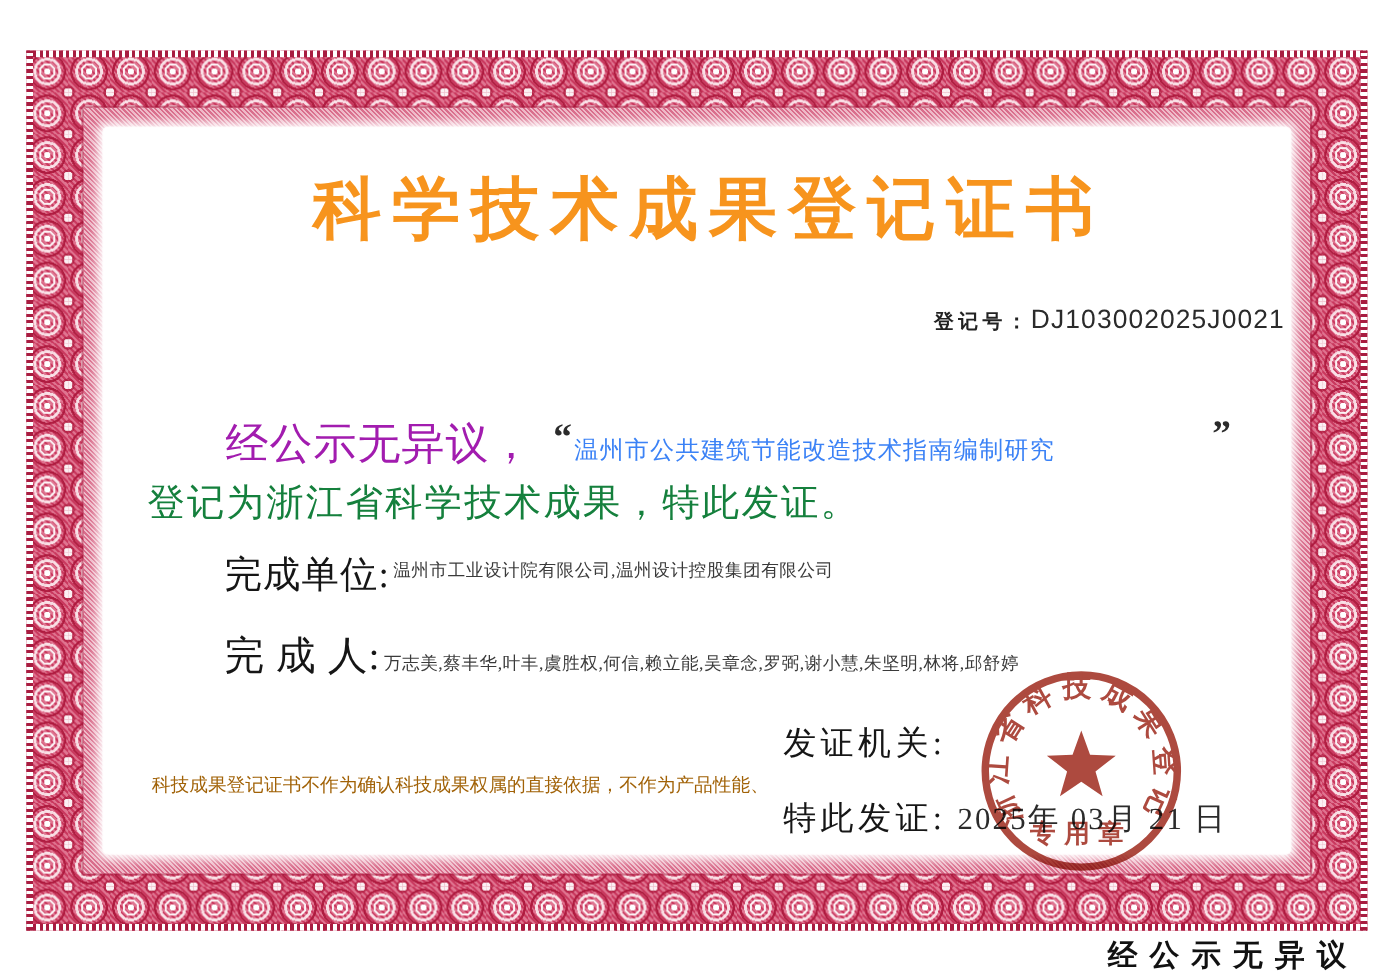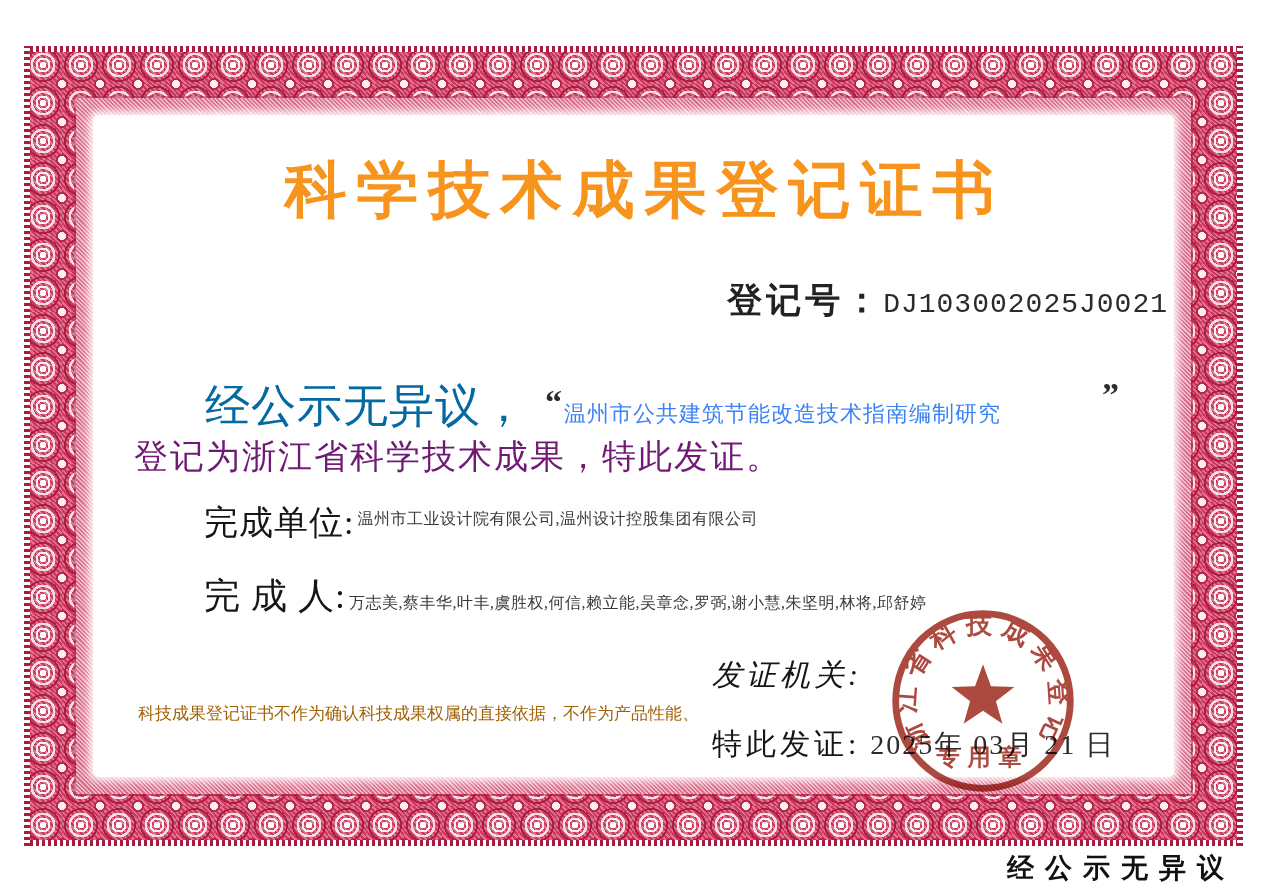--- a/index.html
+++ b/index.html
@@ -60,46 +60,46 @@
     color:#f7941d;
     white-space:nowrap;
   }
 
   .reg-line {
     position:absolute; top:277px; right:99px;
     white-space:nowrap;
   }
   .reg-label {
     font-family:"Liberation Sans","DejaVu Sans",sans-serif;
-    font-weight:600; font-size:35px; color:#222; letter-spacing:4px;
+    font-weight:600; font-size:18px; color:#222; letter-spacing:4px;
   }
   .reg-value {
-    font-family:Liberation Mono, monospace;
-    font-size:28px; color:#2b2b2b; letter-spacing:1px;
+    font-family:Liberation Sans, sans-serif;
+    font-size:24px; color:#2b2b2b; letter-spacing:1px;
   }
 
   .line1 { position:absolute; left:205px; top:376px; width:960px; height:44px; white-space:nowrap; }
-  .line1-prefix { font-size:45px; color:#0369a1; letter-spacing:1px; }
+  .line1-prefix { font-size:39px; color:#a21caf; letter-spacing:1px; }
   .quote { font-size:34px; font-weight:bold; color:#2b2b2b; position:relative; top:-8px; }
   .quote.open { margin-left:18px; margin-right:2px; }
   .quote.close { position:absolute; right:46px; top:0; }
   .project-name { font-size:22px; color:#3b82f6; letter-spacing:1px; }
 
-  .line2 { position:absolute; left:134px; top:434px; font-size:34px; color:#701a75; letter-spacing:2px; white-space:nowrap; }
+  .line2 { position:absolute; left:134px; top:434px; font-size:34px; color:#15803d; letter-spacing:2px; white-space:nowrap; }
 
   .field-row { position:absolute; display:flex; align-items:flex-start; white-space:nowrap; }
   .row-unit { left:204px; top:500px; }
   .row-persons { left:204px; top:572px; }
   .field-label { font-size:36px; color:#161616; letter-spacing:1px; }
   .field-value { font-size:16px; color:#3a3a3a; letter-spacing:.5px; }
   .row-unit .field-label { font-size:34px; }
   .row-unit .field-value { margin-top:9px; margin-left:3px; }
   .row-persons .field-value { margin-top:21px; margin-left:3px; }
 
-  .row-authority { left:712px; top:655px;font-style:italic; }
+  .row-authority { left:712px; top:655px; }
   .row-date { left:712px; top:724px; }
   .issue-label { font-size:30px; color:#161616; letter-spacing:4px; }
   .date-value { font-size:28px; color:#2b2b2b; letter-spacing:2px; margin-left:10px; margin-top:2px; }
 
   .disclaimer {
     position:absolute; left:138px; top:701px; width:585px;
     font-size:17px; line-height:26px; color:#a16207;
   }
   .disclaimer .l2 { padding-left:2px; }
 

